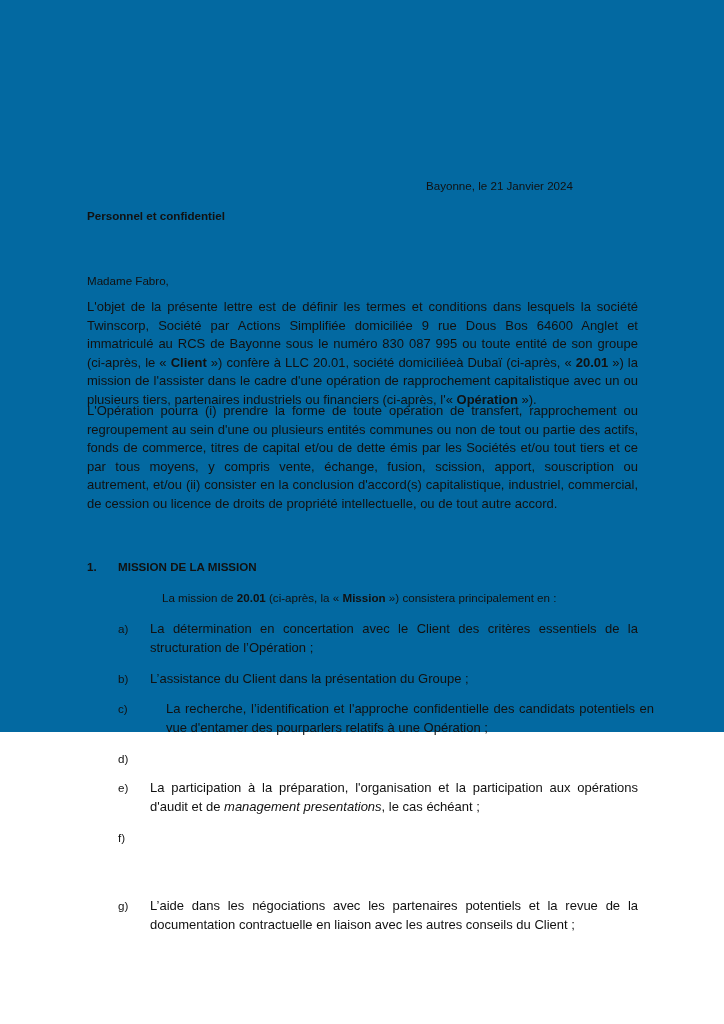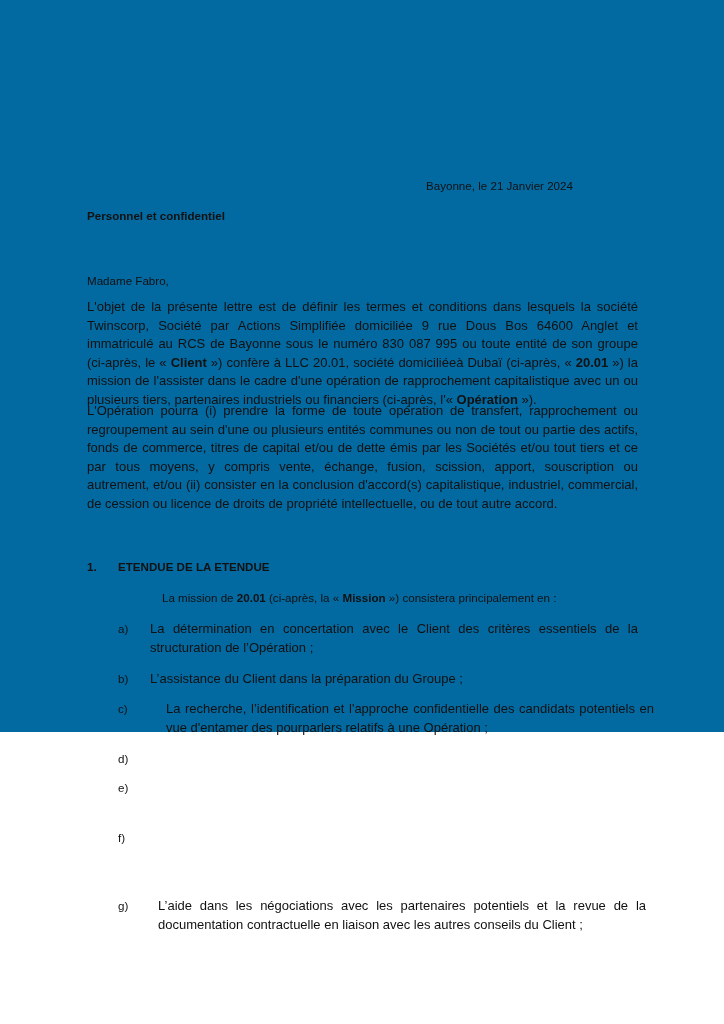--- a/index.html
+++ b/index.html
@@ -36,35 +36,36 @@
 
   <div class="line confidential">Personnel et confidentiel</div>
 
   <div class="line salutation">Madame Fabro,</div>
 
   <div class="block p1"><span>L'objet de la présente lettre est de définir les termes et conditions dans lesquels la société Twinscorp, Société par Actions Simplifiée domiciliée 9 rue Dous Bos 64600 Anglet et immatriculé au RCS de Bayonne sous le numéro 830 087 995 ou toute entité de son groupe (ci-après, le « </span><b>Client</b><span> ») confère à LLC 20.01, société domiciliéeà Dubaï (ci-après, « </span><b>20.01</b><span> ») la mission  de l'assister dans le cadre d'une opération de rapprochement capitalistique avec un ou plusieurs tiers, partenaires industriels ou financiers (ci-après, l'« </span><b>Opération</b><span> »).</span></div>
 
   <div class="block p2">L'Opération pourra (i) prendre la forme de toute opération de transfert, rapprochement ou regroupement au sein d'une ou plusieurs entités communes ou non de tout ou partie des actifs, fonds de commerce, titres de capital et/ou de dette émis par les Sociétés et/ou tout tiers et ce par tous moyens, y compris vente, échange, fusion, scission, apport, souscription ou autrement, et/ou (ii) consister en la conclusion d'accord(s) capitalistique, industriel, commercial, de cession ou licence de droits de propriété intellectuelle, ou de tout autre accord.</div>
 
   <div class="line sec-num">1.</div>
-  <div class="line sec-title">ETENDUE DE LA ETENDUE</div>
+  <div class="line sec-title">MISSION DE LA MISSION</div>
 
   <div class="line intro"><span>La mission de </span><b>20.01</b><span> (ci-après, la « </span><b>Mission</b><span> ») consistera principalement en :</span></div>
 
   <div class="item-letter" style="top:620px;">a)</div>
   <div class="block item-text" style="top:620px;">La détermination en concertation avec le Client des critères essentiels de la structuration de l’Opération ;</div>
 
   <div class="item-letter" style="top:670px;">b)</div>
-  <div class="block item-text" style="top:670px;">L’assistance du Client dans la préparation du Groupe ;</div>
+  <div class="block item-text" style="top:670px;">L’assistance du Client dans la présentation du Groupe ;</div>
 
   <div class="item-letter" style="top:700px;">c)</div>
   <div class="block item-text" style="top:700px;margin-left:16px;">La recherche, l’identification et l'approche confidentielle des candidats potentiels en vue d'entamer des pourparlers relatifs à une Opération ;</div>
 
   <div class="item-letter" style="top:750px;">d)</div>
 
   <div class="item-letter" style="top:779px;">e)</div>
+  <div class="block item-text" style="top:779px;"><span>La participation à la préparation, l'organisation et la participation aux opérations d'audit et de </span><i>management presentations</i><span>, le cas échéant ;</span></div>
 
   <div class="item-letter" style="top:829px;">f)</div>
 
   <div class="item-letter" style="top:897px;">g)</div>
-  <div class="block item-text" style="top:897px;margin-left:8px;">L’aide dans les négociations avec les partenaires potentiels et la revue de la documentation contractuelle en liaison avec les autres conseils du Client ;</div>
+  <div class="block item-text" style="top:897px;">L’aide dans les négociations avec les partenaires potentiels et la revue de la documentation contractuelle en liaison avec les autres conseils du Client ;</div>
 
 </div>
 
 </body></html>

